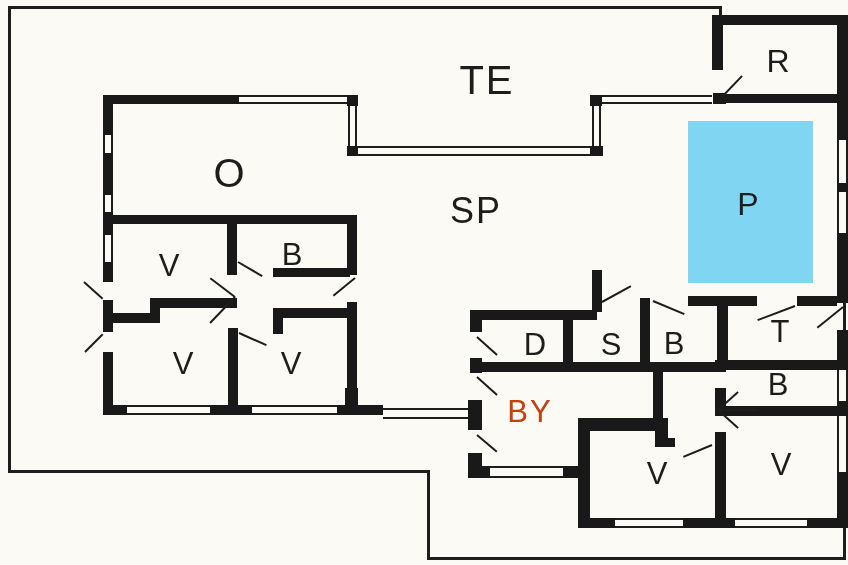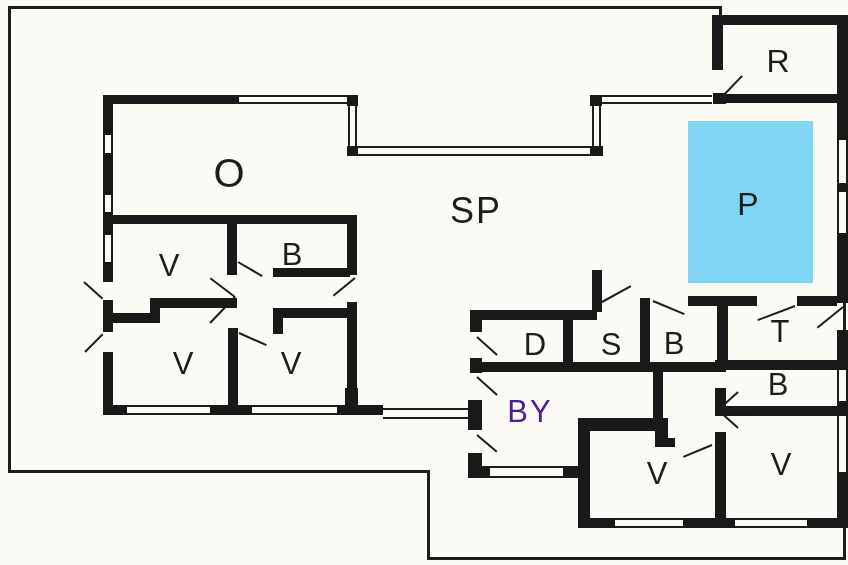--- a/index.html
+++ b/index.html
@@ -129,29 +129,30 @@
     <div class="door" style="left: 653px; top: 300px; width: 33.6155px; background: rgb(29, 29, 29); transform: rotate(22.751deg);"></div>
     <div class="door" style="left: 718px; top: 409px; width: 40px; background: rgb(29, 29, 29); transform: rotate(0deg);"></div>
     <div class="door" style="left: 718px; top: 409px; width: 26.9072px; background: rgb(29, 29, 29); transform: rotate(-41.9872deg);"></div>
     <div class="door" style="left: 718px; top: 409px; width: 26.9072px; background: rgb(29, 29, 29); transform: rotate(41.9872deg);"></div>
     <div class="door" style="left: 795px; top: 305px; width: 39.5601px; background: rgb(29, 29, 29); transform: rotate(159.274deg);"></div>
     <div class="door" style="left: 843px; top: 306px; width: 33.4215px; background: rgb(29, 29, 29); transform: rotate(141.072deg);"></div>
     <div class="door" style="left: 712px; top: 444px; width: 31.3847px; background: rgb(29, 29, 29); transform: rotate(157.521deg);"></div>
     <div class="door" style="left: 477px; top: 434px; width: 26.2488px; background: rgb(29, 29, 29); transform: rotate(40.3645deg);"></div>
     <div class="door" style="left: 477px; top: 376px; width: 26.9072px; background: rgb(29, 29, 29); transform: rotate(41.9872deg);"></div>
     <div class="door" style="left: 720px; top: 98px; width: 31.8277px; background: rgb(29, 29, 29); transform: rotate(-46.273deg);"></div>
+    <div class="label" style="left: 487px; top: 80px; font-size: 40px; color: rgb(29, 29, 28);">TE</div>
     <div class="label" style="left: 230px; top: 173px; font-size: 40px; color: rgb(29, 29, 28);">O</div>
     <div class="label" style="left: 476px; top: 211px; font-size: 36px; color: rgb(29, 29, 28);">SP</div>
     <div class="label" style="left: 779px; top: 61px; font-size: 32px; color: rgb(29, 29, 28);">R</div>
     <div class="label" style="left: 749px; top: 204px; font-size: 32px; color: rgb(29, 29, 28);">P</div>
     <div class="label" style="left: 170px; top: 265px; font-size: 31px; color: rgb(29, 29, 28);">V</div>
     <div class="label" style="left: 293px; top: 254px; font-size: 31px; color: rgb(29, 29, 28);">B</div>
     <div class="label" style="left: 184px; top: 363px; font-size: 31px; color: rgb(29, 29, 28);">V</div>
     <div class="label" style="left: 292px; top: 363px; font-size: 31px; color: rgb(29, 29, 28);">V</div>
     <div class="label" style="left: 536px; top: 344px; font-size: 31px; color: rgb(29, 29, 28);">D</div>
     <div class="label" style="left: 612px; top: 344px; font-size: 31px; color: rgb(29, 29, 28);">S</div>
     <div class="label" style="left: 675px; top: 343px; font-size: 31px; color: rgb(29, 29, 28);">B</div>
     <div class="label" style="left: 781px; top: 331px; font-size: 31px; color: rgb(29, 29, 28);">T</div>
     <div class="label" style="left: 779px; top: 384px; font-size: 31px; color: rgb(29, 29, 28);">B</div>
-    <div class="label" style="left: 530px; top: 411px; font-size: 31px; color: #4c1d95;">BY</div>
+    <div class="label" style="left: 530px; top: 411px; font-size: 31px; color: #c2410c;">BY</div>
     <div class="label" style="left: 658px; top: 473px; font-size: 31px; color: rgb(29, 29, 28);">V</div>
     <div class="label" style="left: 782px; top: 464px; font-size: 31px; color: rgb(29, 29, 28);">V</div>
   </div>
 
 </body></html>

